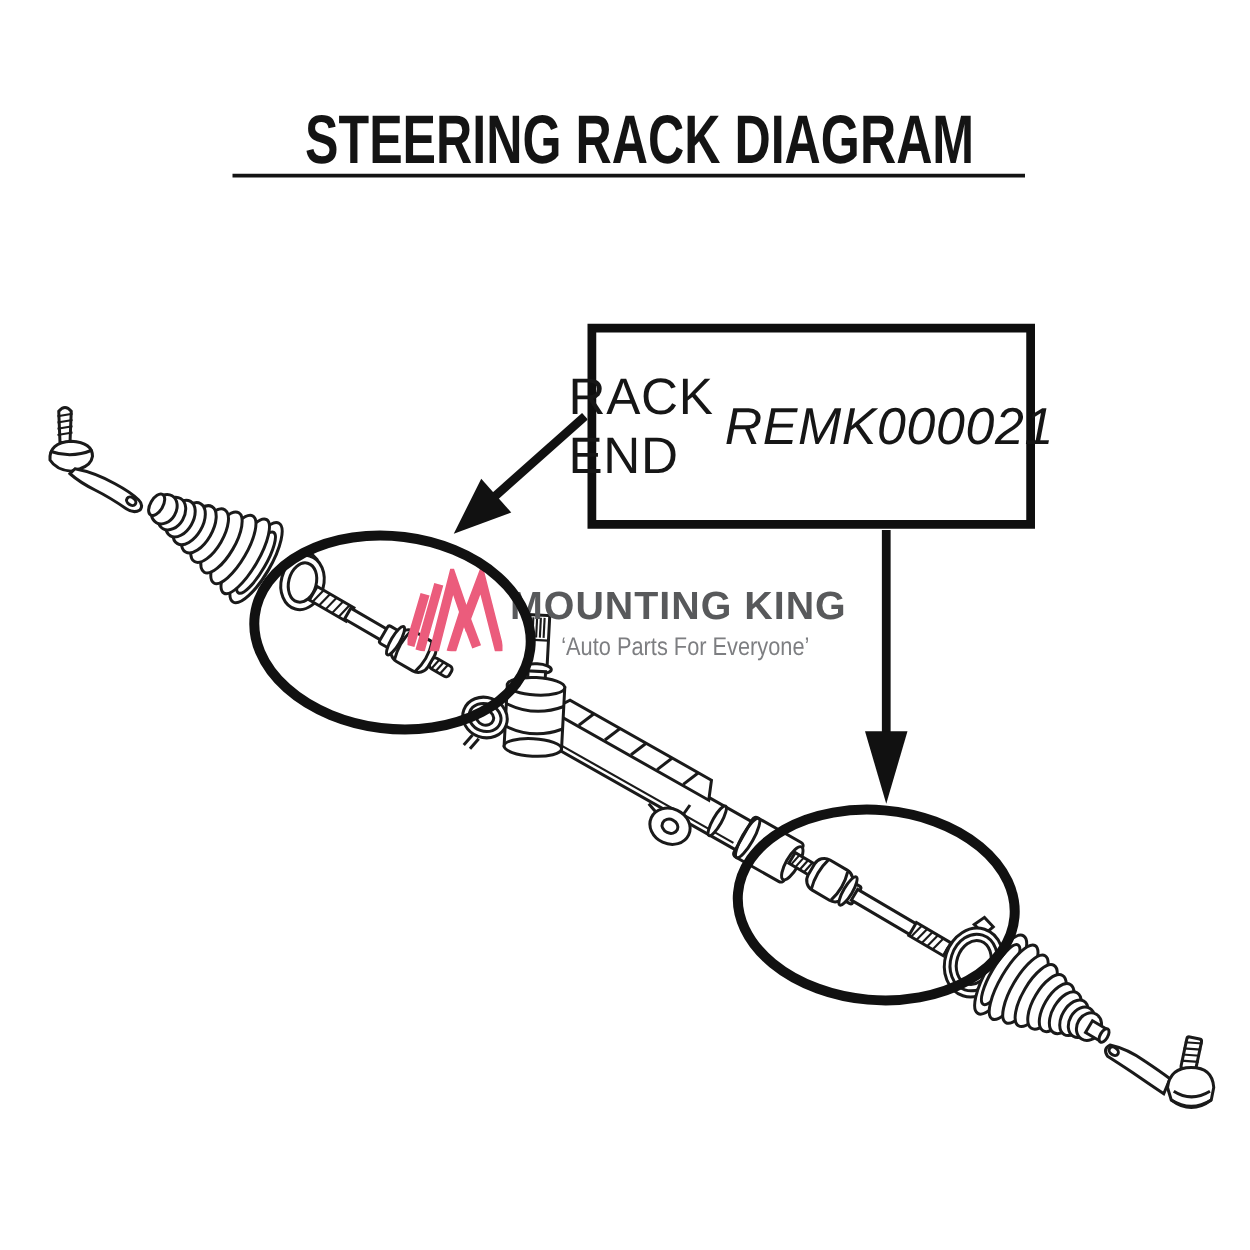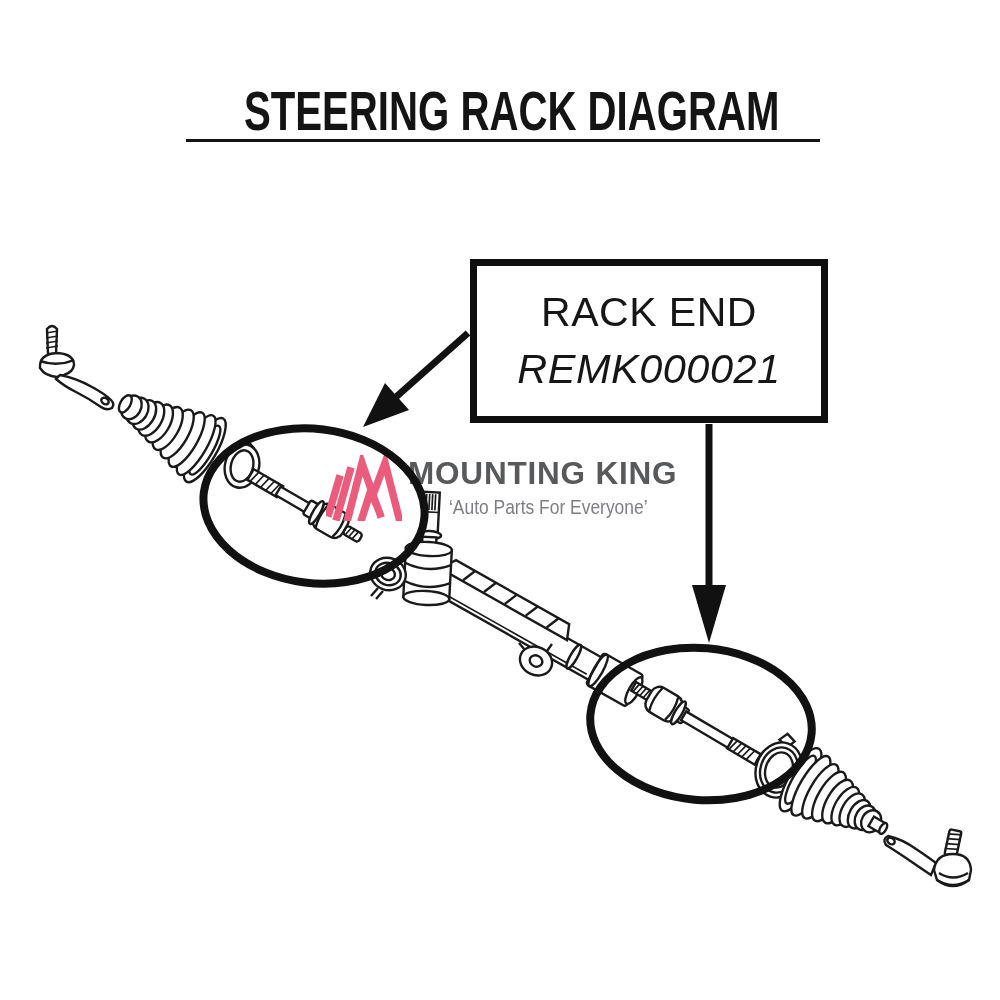--- a/index.html
+++ b/index.html
@@ -7,26 +7,26 @@
   .title{position:absolute;top:82px;left:0;width:100%;text-align:center;font-size:55px;line-height:58px;font-weight:700;color:#141414;margin-left:12px;}
   .title-inner{display:inline-block;transform:scaleX(0.73);}
   .rule{position:absolute;left:186px;top:139px;width:634px;height:3px;background:#141414;}
   svg.layer{position:absolute;left:0;top:0;}
   #parts path,#parts rect,#parts ellipse,#parts line{stroke:var(--ink);stroke-width:2.4;fill:none;}
   #parts .wf{fill:#fff;}
   #parts line.thin{stroke-width:1.7;}
   #annot .ring{fill:none;stroke:var(--annot);stroke-width:8;}
   #annot .arrow-line{stroke:var(--annot);stroke-width:7;}
   #annot .arrow-head{fill:var(--annot);stroke:none;}
-  .callout{position:absolute;left:470px;top:259px;width:358px;height:164px;box-sizing:border-box;border:7px solid #0e0e0e;background:#fff;display:flex;flex-direction:column;align-items:center;justify-content:center;gap:9px;color:#161616;}
+  .callout{position:absolute;left:470px;top:259px;width:358px;height:164px;box-sizing:border-box;border:7px solid #0e0e0e;background:#fff;display:flex;flex-direction:row;align-items:center;justify-content:center;gap:9px;color:#161616;}
   .callout .l1{font-size:41px;letter-spacing:0.5px;}
   .callout .l2{font-size:41.5px;letter-spacing:0.5px;font-style:italic;}
   .watermark{position:absolute;left:326px;top:455px;display:flex;align-items:flex-start;}
   .m-logo path{stroke:var(--brand);stroke-width:7.5;fill:none;stroke-linecap:square;stroke-linejoin:miter;}
-  .wm-text{margin-left:6px;}
+  .wm-text{margin-left:6px;margin-top:11px;}
   .wm-name{font-size:31.5px;font-weight:700;color:var(--wm-name);letter-spacing:0.8px;white-space:nowrap;}
   .wm-tag{font-size:20.5px;color:var(--wm-tag);margin:3px 0 0 41px;white-space:nowrap;transform:scaleX(0.85);transform-origin:left top;}
 </style>
 </head>
 <body>
 
 <div class="page">
 
   <svg id="parts" class="layer" width="1000" height="1000">
 

